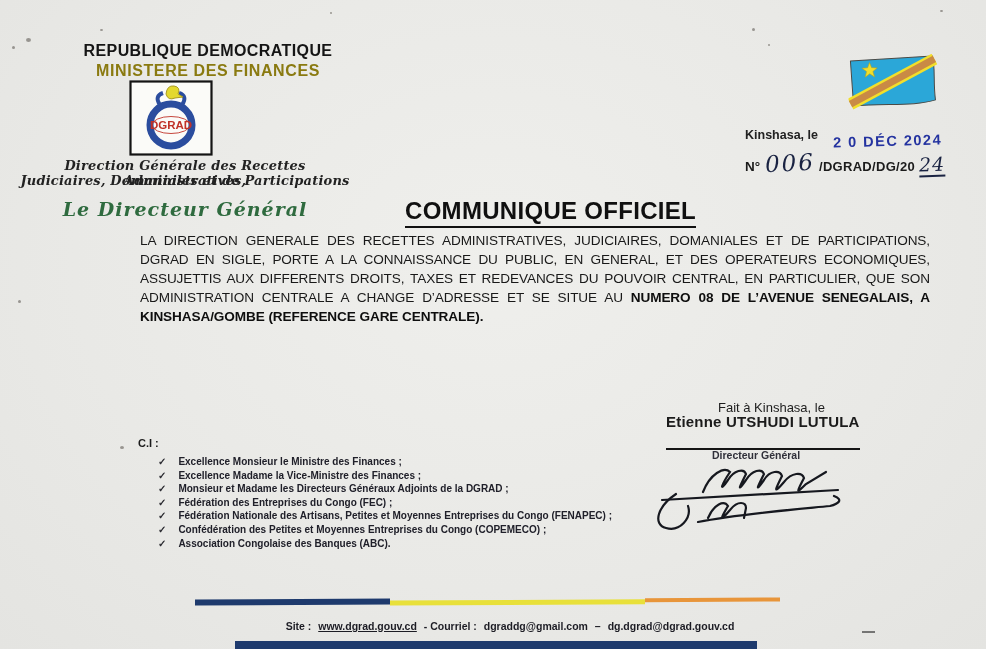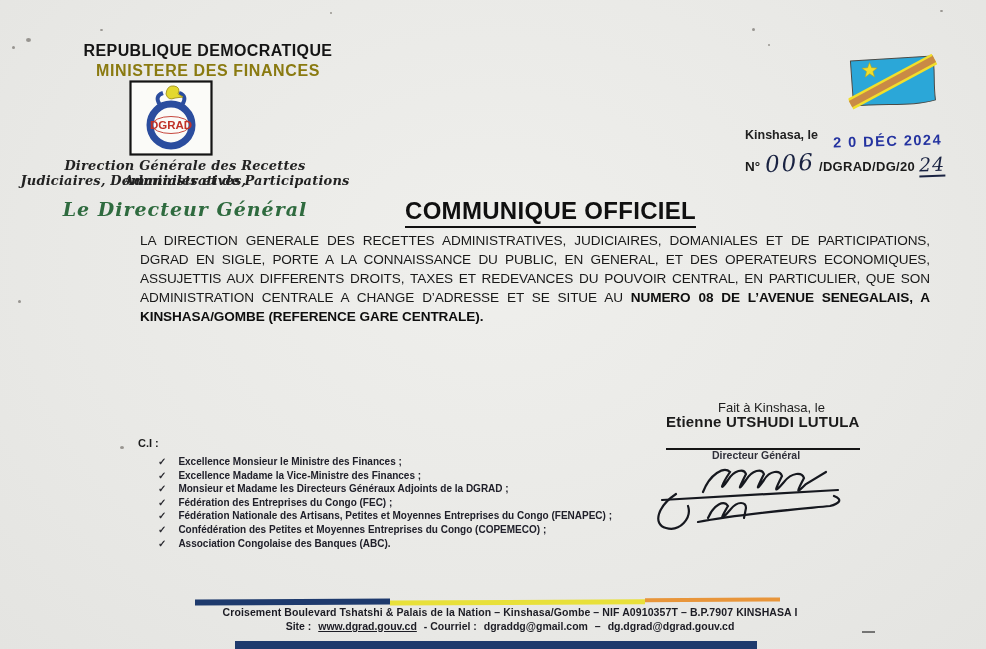--- a/index.html
+++ b/index.html
@@ -176,21 +176,20 @@
         <span class="tick">✓</span>
         <span>Association Congolaise des Banques (ABC).</span>
       </div>
   </div>
 
   <div class="abs rule">
     <span class="seg seg-navy" style="background: rgb(30, 58, 109);"></span>
     <span class="seg seg-yellow" style="background: rgb(232, 224, 58);"></span>
     <span class="seg seg-orange" style="background: rgb(232, 149, 58);"></span>
   </div>
-  <div class="abs f-line f1">Croisement Boulevard Tshatshi &amp; Palais de la Nation – Kinshasa/Gombe – NIF A0910357T – B.P.7907 KINSHASA I</div>
   <div class="abs f-line f2">
     <span>Site :</span>
     <span class="url">www.dgrad.gouv.cd</span>
     <span>- Courriel :</span>
     <span>dgraddg@gmail.com</span>
     <span>–</span>
     <span>dg.dgrad@dgrad.gouv.cd</span>
   </div>
   <div class="abs bottombar" style="background: rgb(30, 58, 109);"></div>
 

